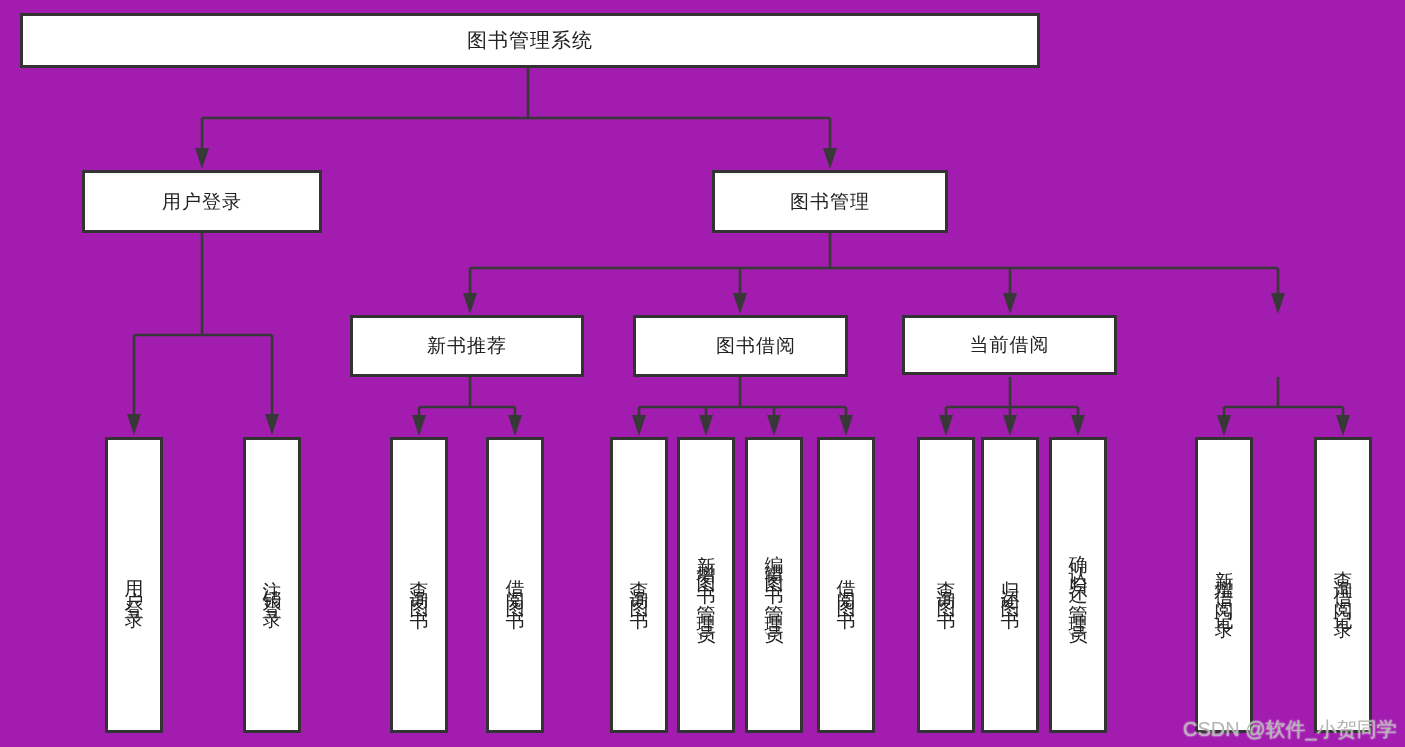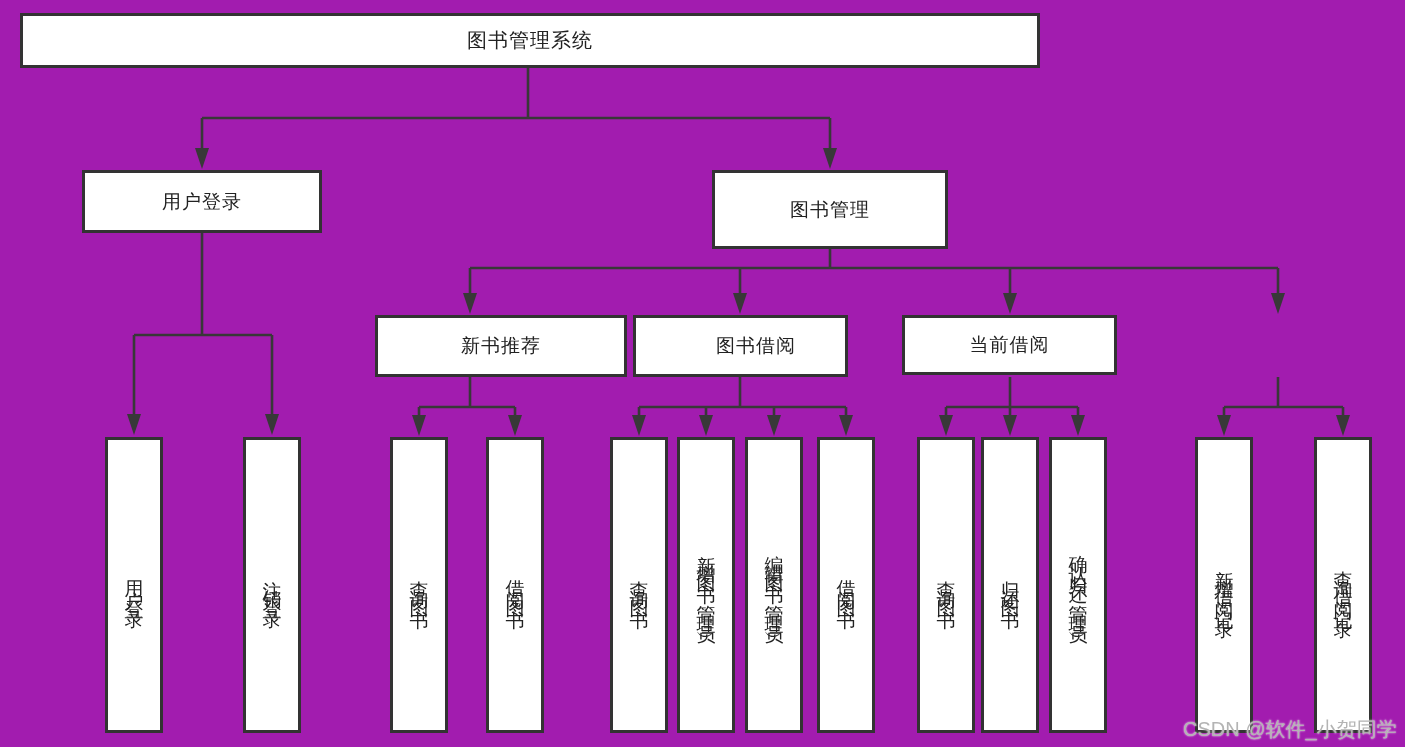--- a/index.html
+++ b/index.html
@@ -93,23 +93,23 @@
       <polygon points="1003,415 1017,415 1010,436"></polygon>
       <polygon points="1071,415 1085,415 1078,436"></polygon>
       <polygon points="1217,415 1231,415 1224,436"></polygon>
       <polygon points="1336,415 1350,415 1343,436"></polygon>
     </g>
   </svg>
 
   <div class="box h root" style="left:20px; top:13px; width:1020px; height:55px;">图书管理系统</div>
 
   <div class="box h" style="left:82px; top:170px; width:240px; height:63px;">用户登录</div>
-  <div class="box h" style="left:712px; top:170px; width:236px; height:79px;">图书管理</div>
+  <div class="box h" style="left:712px; top:170px; width:236px; height:63px;">图书管理</div>
 
-  <div class="box h" style="left:375px; top:315px; width:252px; height:62px;">新书推荐</div>
+  <div class="box h" style="left:350px; top:315px; width:234px; height:62px;">新书推荐</div>
   <div class="box h" style="left:633px; top:315px; width:215px; height:62px;padding-left:31px;">图书借阅</div>
   <div class="box h" style="left:902px; top:315px; width:215px; height:60px;">当前借阅</div>
 
   <div class="box v" style="left:105px; top:437px; width:58px; height:296px;">
     <span>用户登录</span>
   </div>
   <div class="box v" style="left:243px; top:437px; width:58px; height:296px;">
     <span>注销登录</span>
   </div>
 

